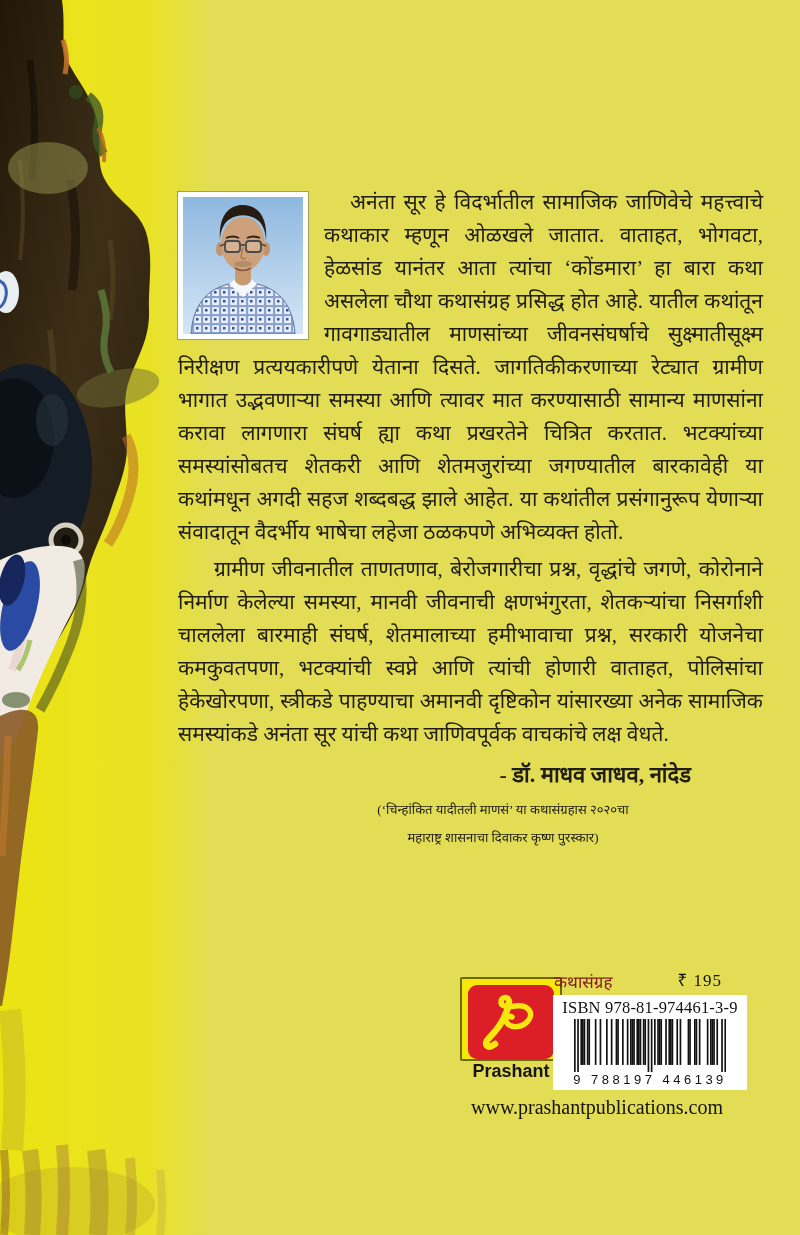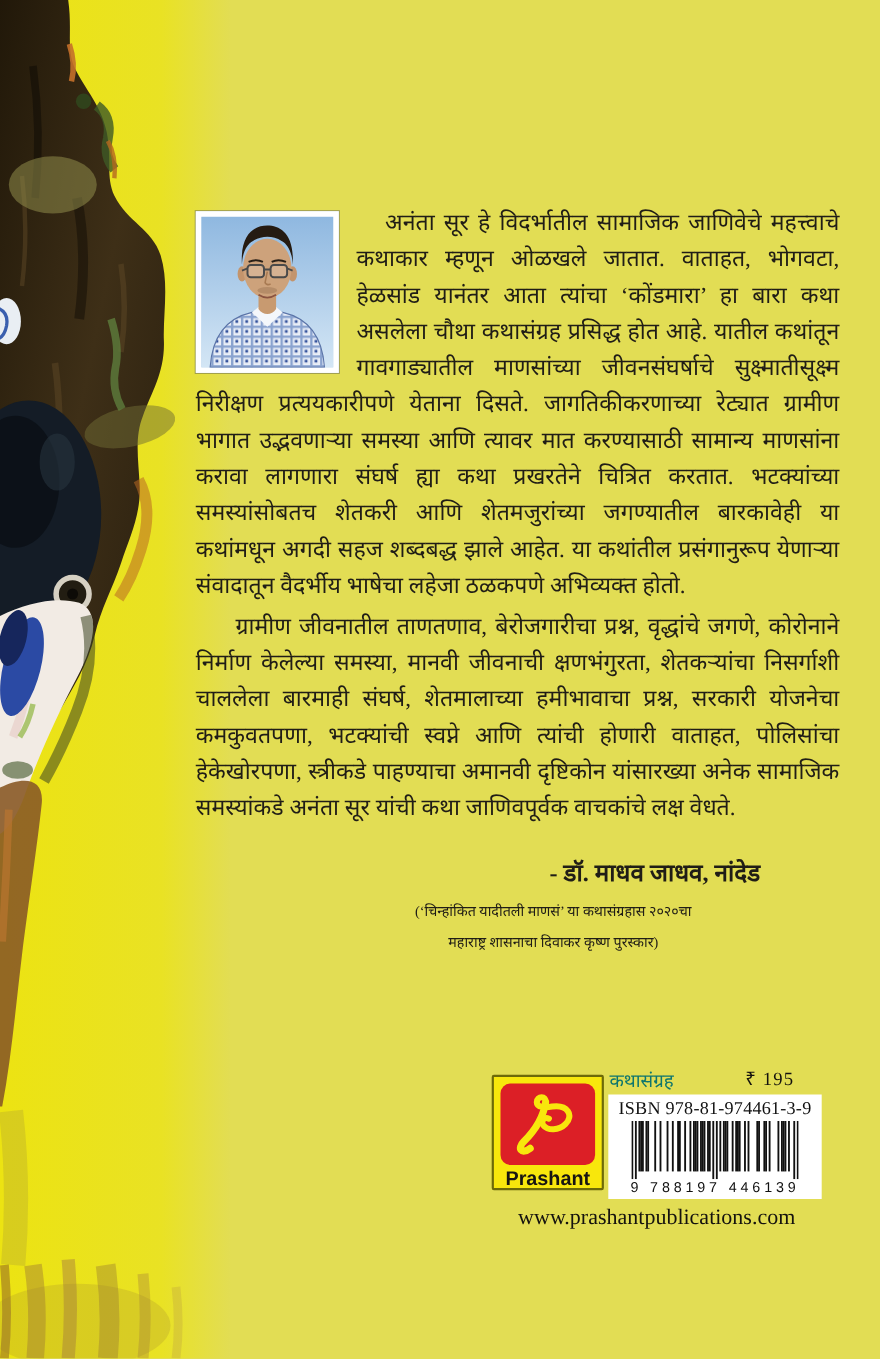--- a/index.html
+++ b/index.html
@@ -10,37 +10,37 @@
   .body-text{position:absolute;left:178px;top:186px;width:585px;
              font-size:21px;line-height:33px;text-align:justify;color:#201d16;}
   .photo-frame{float:left;width:120px;height:137px;background:#bcd6ee;
                border:5px solid #ffffff;box-shadow:0 0 0 1px rgba(110,110,80,.55);
                margin:6px 16px 10px 0;}
   .photo-frame svg{display:block;}
   .para{margin:0;}
   .para + .para{margin-top:4px;}
   .p1{text-indent:26px;}
   .p2,.p3{text-indent:36px;}
-  .attribution{margin-top:28px;text-align:right;padding-right:72px;
+  .attribution{margin-top:9px;text-align:right;padding-right:72px;
                font-weight:bold;font-size:22px;line-height:30px;}
   .award{margin-top:6px;margin-left:145px;width:360px;text-align:center;
          font-size:13px;line-height:28px;}
   
-  .pub-logo{position:absolute;left:447px;top:977px;width:102px;height:105px;
+  .pub-logo{position:absolute;left:460px;top:977px;width:102px;height:84px;
             background:#f8e70c;border:2px solid #6d6a08;border-radius:2px;
             box-sizing:border-box;text-align:center;}
   .pub-logo-red{width:86px;height:74px;margin:6px auto 0;background:#dc1f26;
                 border-radius:9px;display:flex;align-items:center;justify-content:center;}
   .pub-logo-name{margin-top:2px;font-family:"Liberation Sans",sans-serif;
                  font-weight:bold;font-size:18px;color:#171513;letter-spacing:0px;}
   
   .isbn-block{position:absolute;left:553px;top:966px;width:170px;}
   .isbn-row{display:flex;justify-content:space-between;align-items:flex-end;
             padding:0 1px;height:27px;}
-  .category{font-size:17px;line-height:20px;color:#0f766e;}
+  .category{font-size:17px;line-height:20px;color:#7f1d1d;}
   .price{font-size:17px;line-height:24px;color:#14120e;letter-spacing:1px;}
   .barcode-box{margin-top:2px;background:#ffffff;width:194px;height:95px;
                box-sizing:border-box;padding-top:3px;text-align:center;}
   .isbn-text{font-size:16.5px;line-height:20px;color:#111;letter-spacing:.2px;}
   .bars{display:block;margin:1px auto 0;width:152px;height:53px;}
   .bars rect{fill:#111;}
   .barcode-digits{font-family:"Liberation Sans",sans-serif;font-size:13px;
                   letter-spacing:3.5px;color:#111;line-height:16px;}
   
   .contact{position:absolute;left:403px;top:1096px;width:320px;text-align:right;

